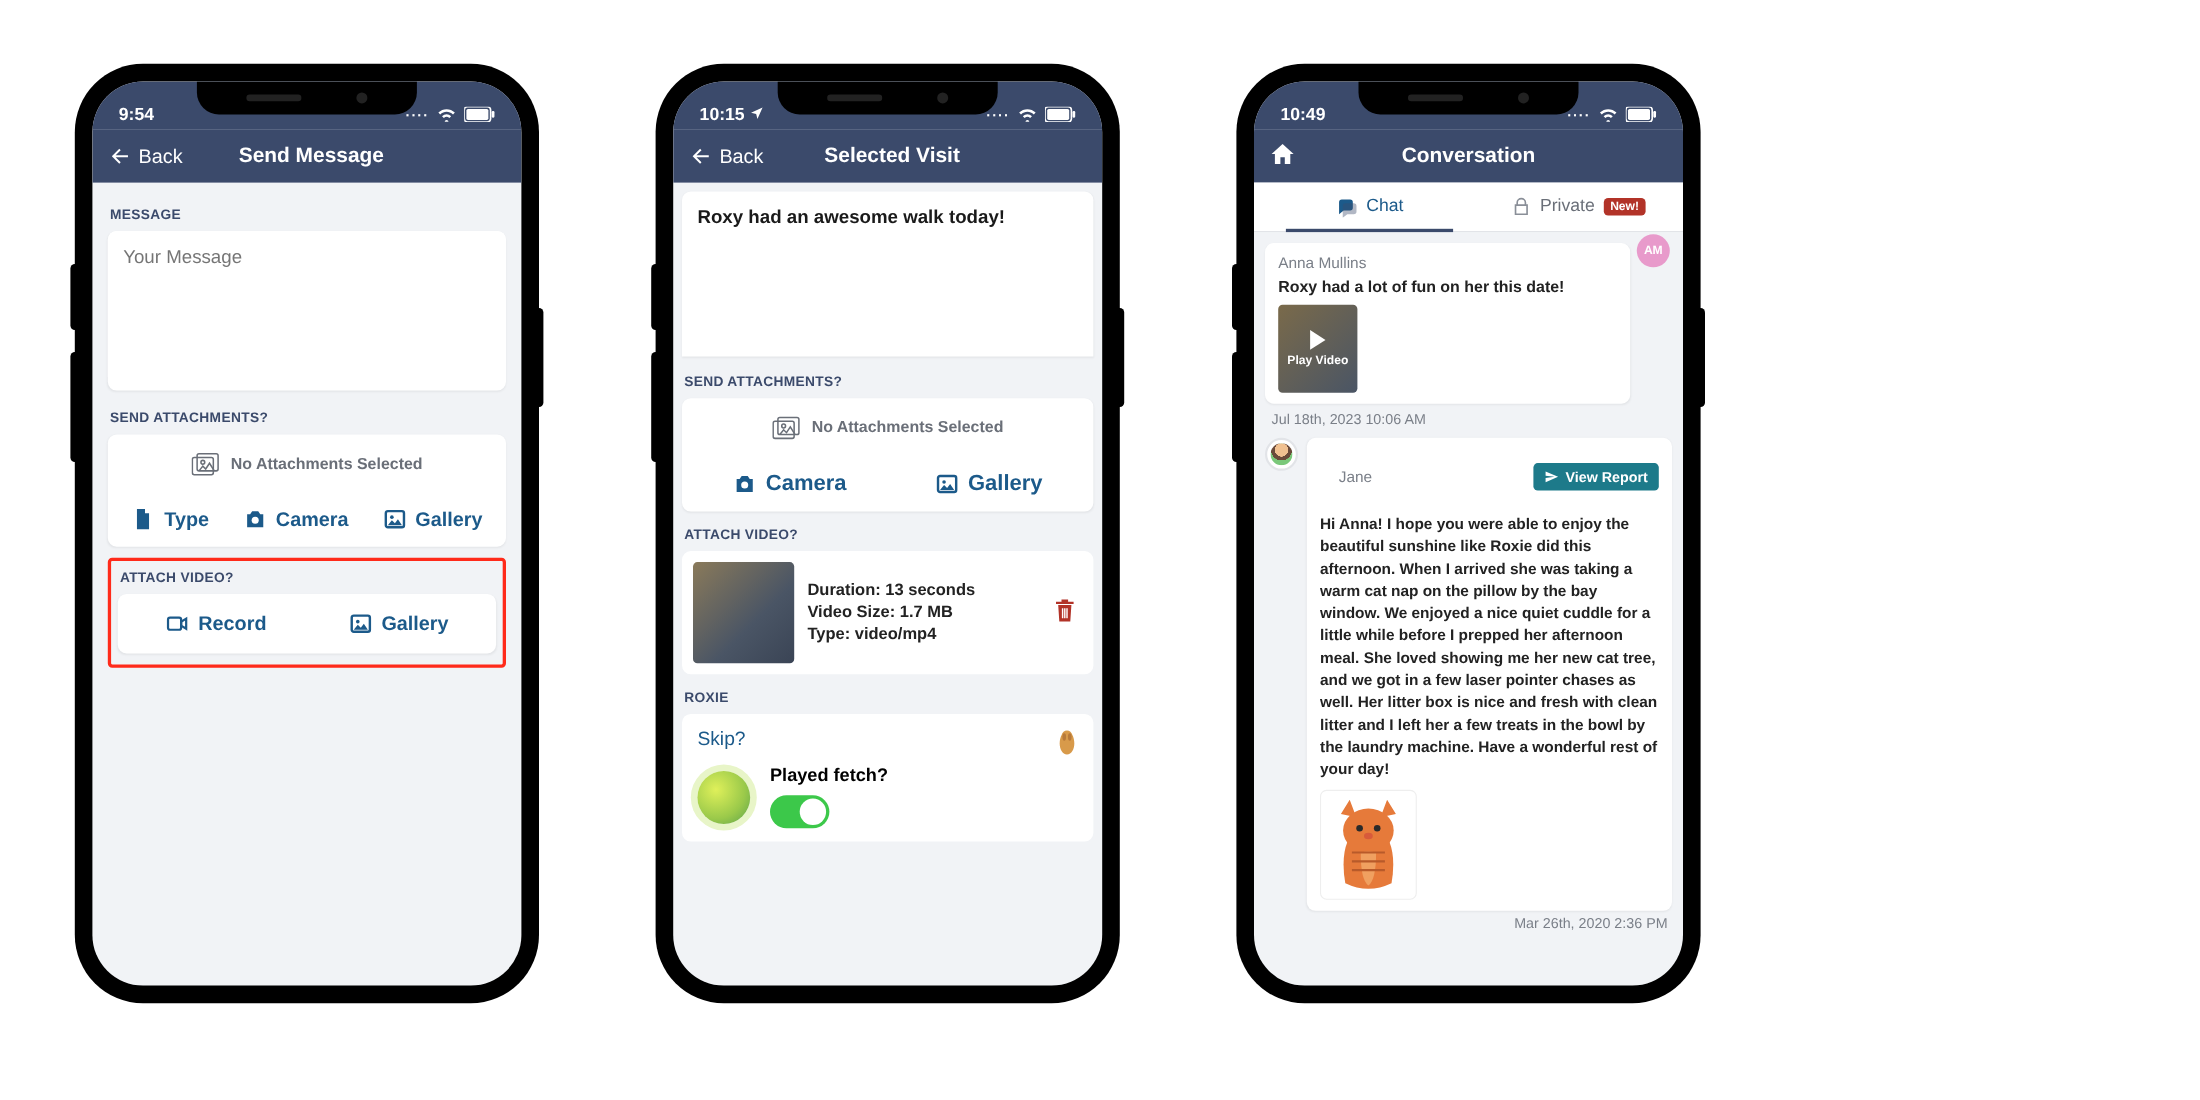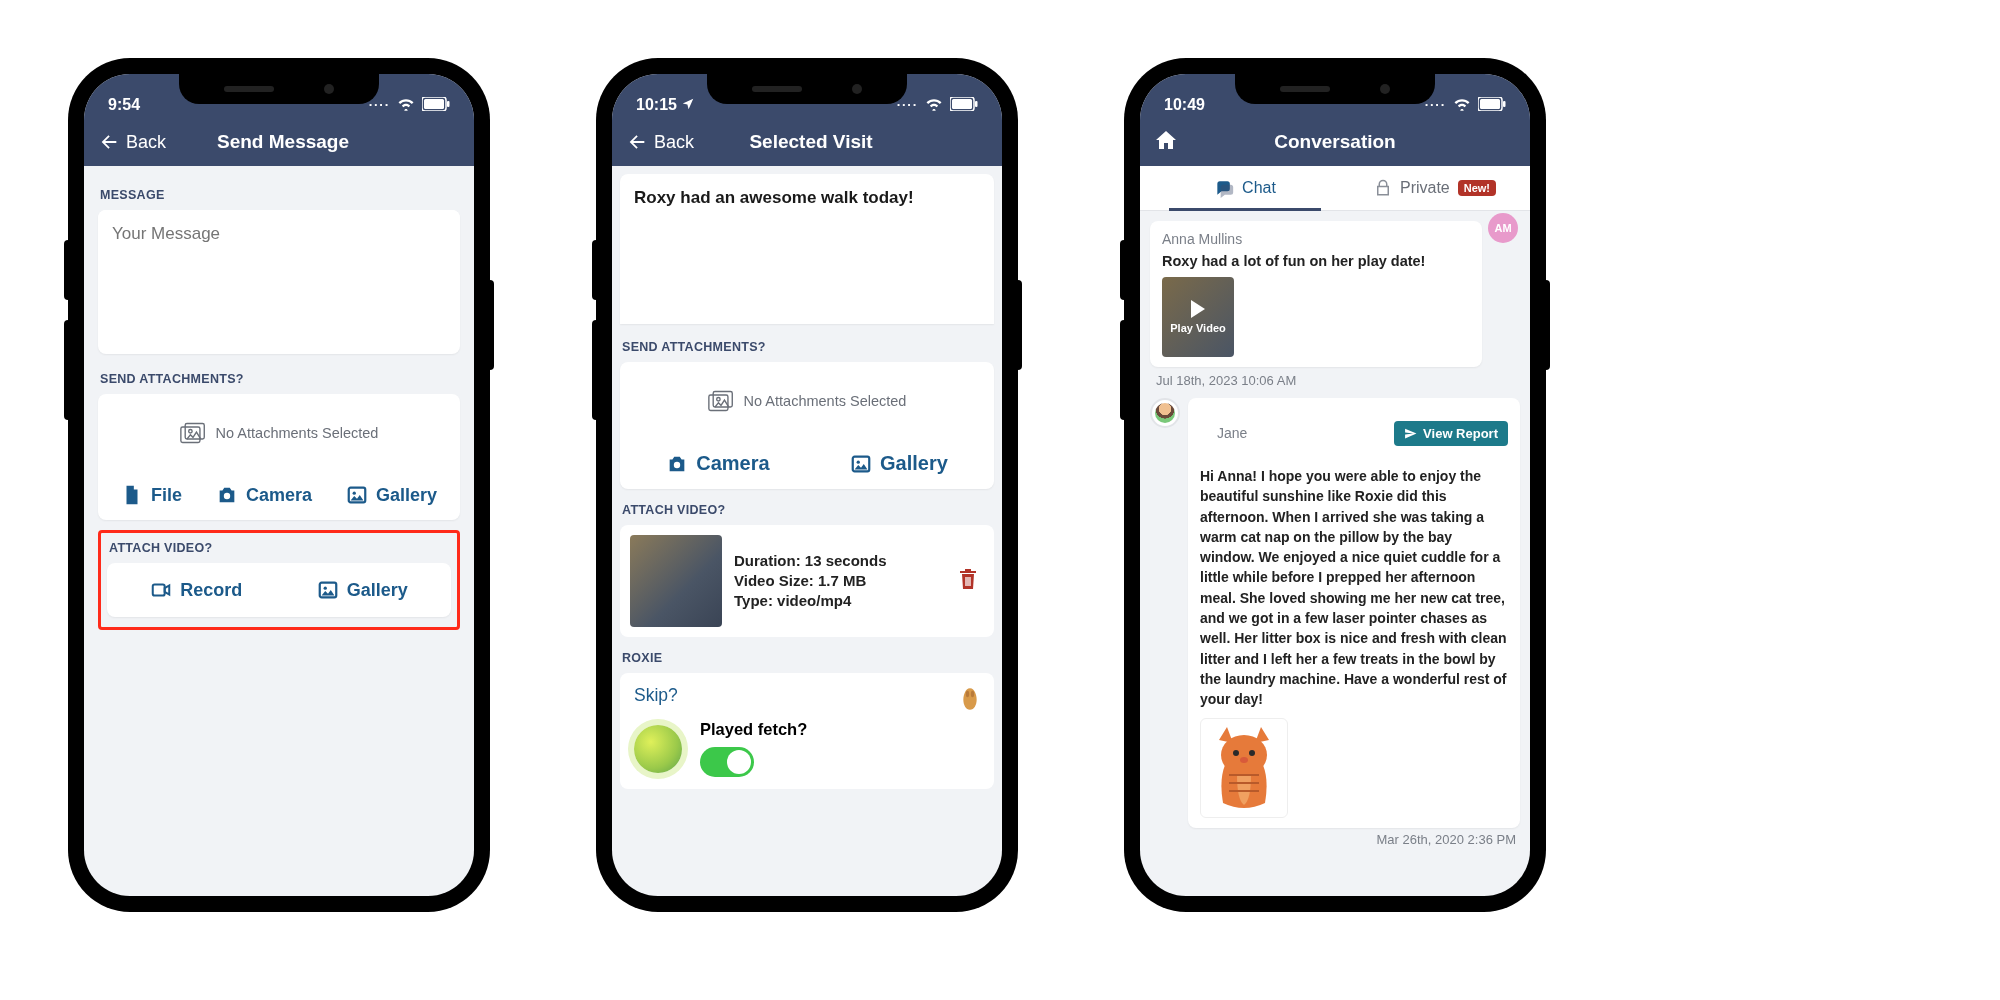--- a/index.html
+++ b/index.html
@@ -15,21 +15,21 @@
 .statusbar { height:44px; background:#3b4a6b; color:#fff; display:flex; align-items:flex-end; justify-content:space-between; padding:0 24px 4px; font-size:16px; font-weight:600; }
 .statusbar .right { display:flex; gap:6px; align-items:center; font-size:13px; letter-spacing:1px;}
 .navbar { height:48px; background:#3b4a6b; color:#fff; display:flex; align-items:center; padding:0 14px; }
 .navbar .back { display:flex; align-items:center; gap:6px; font-size:18px; cursor:pointer; }
 .navbar .title { flex:1; text-align:center; font-size:19px; font-weight:600; margin-left:-60px; }
 .navbar.center .title{ margin-left:0; }
 .content { padding:14px; overflow:hidden; }
 .label { color:#3b4a6b; font-size:12.5px; font-weight:700; letter-spacing:.3px; margin:8px 0 8px 2px; text-transform:uppercase; }
 .card { background:#fff; border-radius:8px; box-shadow:0 1px 2px rgba(0,0,0,.06); }
 .textarea { width:100%; height:140px; padding:14px; border:none; resize:none; font-size:17px; color:#333; border-radius:8px; }
-.noatt { display:flex; align-items:center; justify-content:center; gap:10px; padding:28px; color:#6a6f78; font-size:14.5px; }
+.noatt { display:flex; align-items:center; justify-content:center; gap:10px; padding:16px; color:#6a6f78; font-size:14.5px;font-weight:bold; }
 .btnrow { display:flex; justify-content:space-around; padding:12px 6px 14px; }
 .abtn { display:flex; align-items:center; gap:8px; color:#1c5a8a; font-size:18px; font-weight:600; cursor:pointer; }
 .abtn svg { width:22px; height:22px; fill:#1c5a8a; }
 .redbox { border:3px solid #ff2a1a; border-radius:4px; padding:6px 6px 10px; margin-top:10px; }
 .msgtext { padding:14px 14px 0; font-size:17px; font-weight:600; color:#1a1a1a; min-height:150px; background:#fff; border-radius:8px 8px 0 0; margin-bottom:0; }
 .videorow { background:#fff; border-radius:8px; padding:10px; display:flex; align-items:center; gap:12px; }
 .thumb { width:92px; height:92px; background:linear-gradient(135deg,#8a7a5a 0%,#4a5565 60%,#3a4455 100%); border-radius:4px; }
 .vinfo { flex:1; font-size:15px; font-weight:600; color:#222; line-height:1.35; }
 .trash { color:#b23328; cursor:pointer; padding:4px; }
 .skipcard { background:#fff; border-radius:8px; padding:12px 14px; }
@@ -111,21 +111,21 @@
               <circle cx="12" cy="10" r="2"></circle>
               <path d="M8 19l4-5 3 3 4-6 5 8"></path>
             </svg>
           <span>No Attachments Selected</span>
         </div>
         <div class="btnrow">
           <div class="abtn">
             <svg viewBox="0 0 24 24">
                 <path d="M6 2h8l4 4v16H6zM14 2v4h4"></path>
               </svg>
-            <span>File</span>
+            <span>Type</span>
           </div>
           <div class="abtn">
             <svg viewBox="0 0 24 24">
                 <path d="M4 7h3l2-3h6l2 3h3v13H4z"></path>
                 <circle cx="12" cy="13" r="3.5" fill="#fff"></circle>
               </svg>
             <span>Camera</span>
           </div>
           <div class="abtn">
             <svg viewBox="0 0 24 24">
@@ -306,21 +306,21 @@
             <path fill="none" stroke="#8a8f98" stroke-width="2" d="M7 10V7a5 5 0 0110 0v3m-12 0h14v11H5z"></path>
           </svg>
         <span>Private</span>
         <span class="badge-new">New!</span>
       </div>
     </div>
     <div class="chat" style="position:relative">
       <div class="avatar av-am" style="top:2px">AM</div>
       <div class="bubble" style="margin-right:38px">
         <div class="sender">Anna Mullins</div>
-        <div class="msgbody">Roxy had a lot of fun on her play date!</div>
+        <div class="msgbody">Roxy had a lot of fun on her this date!</div>
         <div class="playthumb">
           <div class="tri"></div>
           <span>Play Video</span>
         </div>
       </div>
       <div class="ts">Jul 18th, 2023 10:06 AM</div>
 
       <div class="row2">
         <div class="avatar av-jane"></div>
         <div class="bubble" style="flex:1">

